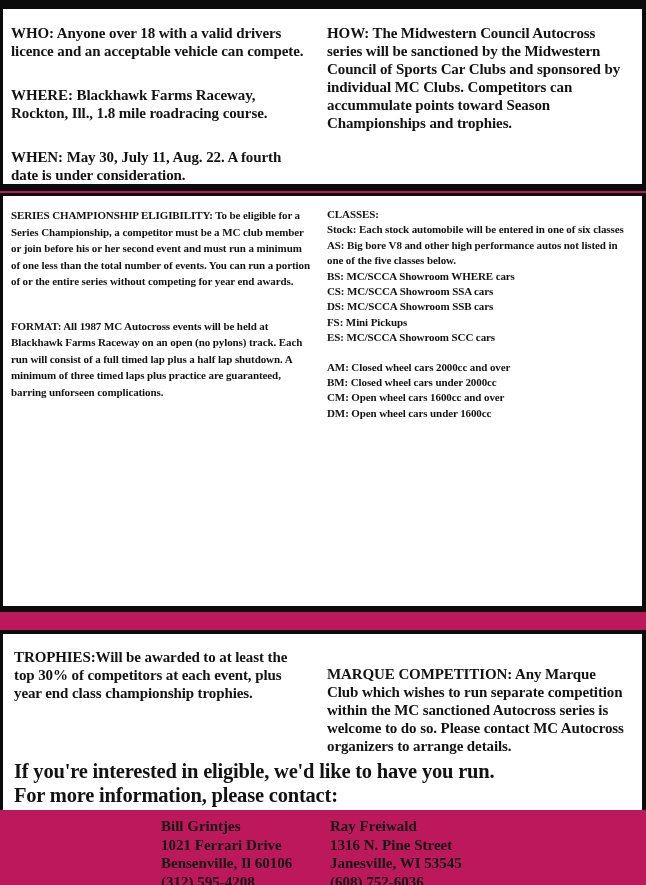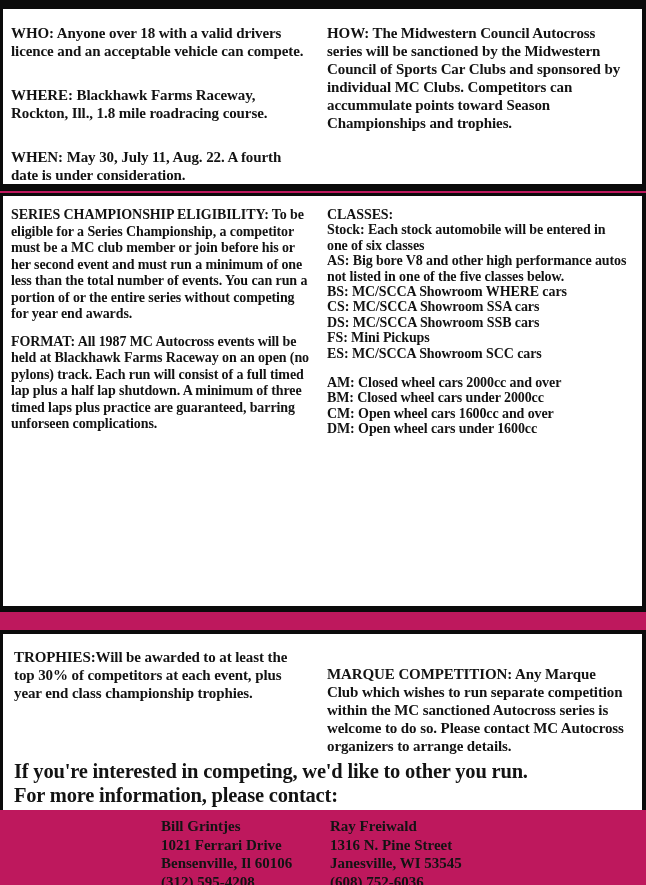--- a/index.html
+++ b/index.html
@@ -12,24 +12,24 @@
   .box{border-style:solid;border-color:#0b0b0b;box-sizing:border-box;background:#fff;}
   .box1{border-width:9px 4px 7px 3px;height:191px;padding-top:15px;}
   .box2{border-width:3px 4px 6px 3px;height:419px;margin-top:2px;padding-top:11px;}
   .box3{border-width:4px 4px 0 3px;height:180px;margin-top:18px;padding-top:14px;}
   .cols{display:flex;}
   .col-left{width:324px;box-sizing:border-box;padding-left:8px;padding-right:16px;flex:none;}
   .col-right{flex:1;box-sizing:border-box;padding-right:14px;}
   p{margin:0;white-space:pre-wrap;}
   .para{font-size:15px;line-height:18px;letter-spacing:-0.1px;}
   .gap{margin-top:26px;}
-  .box2 .para{font-size:14px;}
+  .box2 .para{font-size:11px;}
   .box2 .col-left .para{line-height:16.5px;}
   .box2 .col-right .para{line-height:15.4px;}
-  .box2 .gap-lg{margin-top:11px;}
+  .box2 .gap-lg{margin-top:28px;}
   .box2 .gap-md{margin-top:14px;}
   .box3 .cols{height:112px;}
   .box3 .col-left{padding-left:11px;}
   .marque{margin-top:17px;}
   .cta{padding-left:11px;font-size:20.5px;line-height:23.5px;letter-spacing:-0.2px;white-space:nowrap;}
   .contacts{display:flex;margin-top:7px;margin-left:161px;font-size:15px;line-height:18.5px;}
   .contact{width:167px;flex:none;}
   .contact + .contact{width:auto;margin-left:2px;}
   .contact div{white-space:nowrap;}
 </style>
@@ -81,21 +81,21 @@
   <section class="box box3">
     <div class="cols">
       <div class="col-left">
         <p class="para">TROPHIES:Will be awarded to at least the top 30% of competitors at each event, plus year end class championship trophies.</p>
       </div>
       <div class="col-right">
         <p class="para marque">MARQUE COMPETITION: Any Marque Club which wishes to run separate competition within the MC sanctioned Autocross series is welcome to do so. Please contact MC Autocross organizers to arrange details.</p>
       </div>
     </div>
     <div class="cta">
-      <div>If you're interested in competing, we'd like to other you run.</div>
+      <div>If you're interested in eligible, we'd like to have you run.</div>
       <div>For more information, please contact:</div>
     </div>
   </section>
 
   <div class="contacts">
     <div class="contact">
       <div>Bill Grintjes</div>
       <div>1021 Ferrari Drive</div>
       <div>Bensenville, Il 60106</div>
       <div>(312) 595-4208</div>

